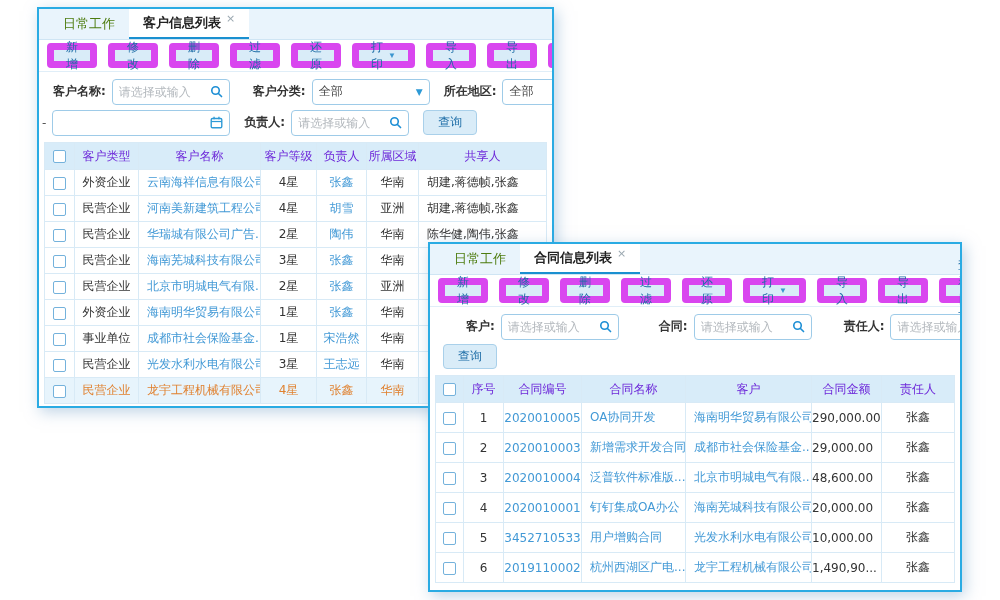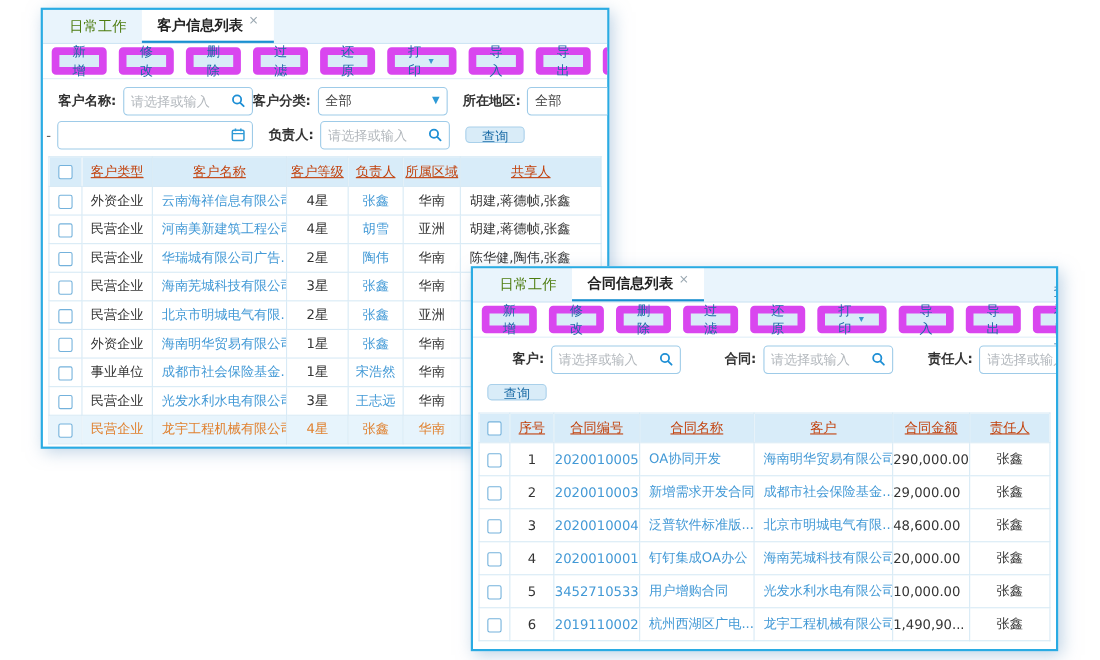--- a/index.html
+++ b/index.html
@@ -28,28 +28,28 @@
   .flabel { font-size:12px; font-weight:bold; color:#333; margin-right:6px; }
   .finput, .fselect { height:26px; border:1px solid #9ecbe8; border-radius:4px; background:#fff;
     display:inline-flex; align-items:center; padding:0 6px; }
   .finput input { border:none; outline:none; flex:1; min-width:0; font-size:12px; color:#555;
     font-family:Liberation Sans, sans-serif; background:transparent; }
   .finput input::placeholder { color:#b3b8bd; }
   .fselect { justify-content:space-between; font-size:12px; color:#444; }
   .fselect .caret { font-size:9px; color:#2e9ad6; margin-left:8px; }
   .w118 { width:118px; } .w178 { width:178px; }
   .dash { font-size:12px; color:#555; margin:0 6px 0 3px; }
-  .qbtn { height:15px; padding:0 14px; background:#d9ecf8; border:1px solid #a9d0ea;
+  .qbtn { height:25px; padding:0 14px; background:#d9ecf8; border:1px solid #a9d0ea;
     border-radius:4px; color:#1c6ca6; font-size:12px; cursor:pointer; }
 
   .tablewrap { margin:2px 5px 0 5px; }
   table { border-collapse:collapse; width:100%; table-layout:fixed; }
   th, td { border:1px solid #d8eaf6; font-size:12px; overflow:hidden; white-space:nowrap; }
   table { border:1px solid #b5d8ee; }
-  th { background:#d8ecf9; color:#c2410c; font-weight:normal; text-align:center;text-decoration:underline; }
+  th { background:#d8ecf9; color:#6d28d9; font-weight:normal; text-align:center; }
   td { color:#333; }
   #win-customer th { height:27px; } #win-customer td { height:26px; }
   #win-contract th { height:27px; } #win-contract td { height:30px; }
   td.a-c, th { text-align:center; }
   td.a-l { text-align:left; padding-left:8px; }
   td.a-r { text-align:right; padding-right:12px; }
   td.link { color:#4299d6; cursor:pointer; }
   tr.selected td { background:#e7f4fc; color:#e0812f; }
   tr.selected td.link { color:#e0812f; }
   .checkbox { display:inline-block; width:13px; height:13px; border:1px solid #74b2dc;
@@ -105,21 +105,21 @@
       <span class="flabel">客户名称:</span>
       <span class="finput w118">
         <input placeholder="请选择或输入" style="">
         <span class="icn">
           <svg width="13" height="13" viewBox="0 0 16 16">
               <circle cx="6.8" cy="6.8" r="4.6" fill="none" stroke="#1e8fd5" stroke-width="2"></circle>
               <line x1="10.4" y1="10.4" x2="14.2" y2="14.2" stroke="#1e8fd5" stroke-width="2" stroke-linecap="round"></line>
             </svg>
         </span>
       </span>
-      <span class="flabel" style="margin-left:0;">客户分类:</span>
+      <span class="flabel" style="margin-left:23px;">客户分类:</span>
       <span class="fselect w118">
         <span>全部</span>
         <span class="caret">▼</span>
       </span>
       <span class="flabel" style="margin-left:14px;">所在地区:</span>
       <span class="fselect w118">
         <span>全部</span>
 
       </span>
     </div>

